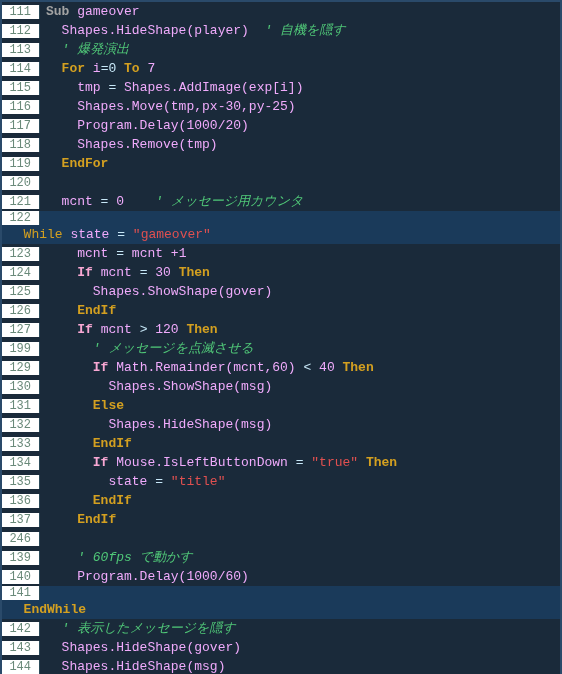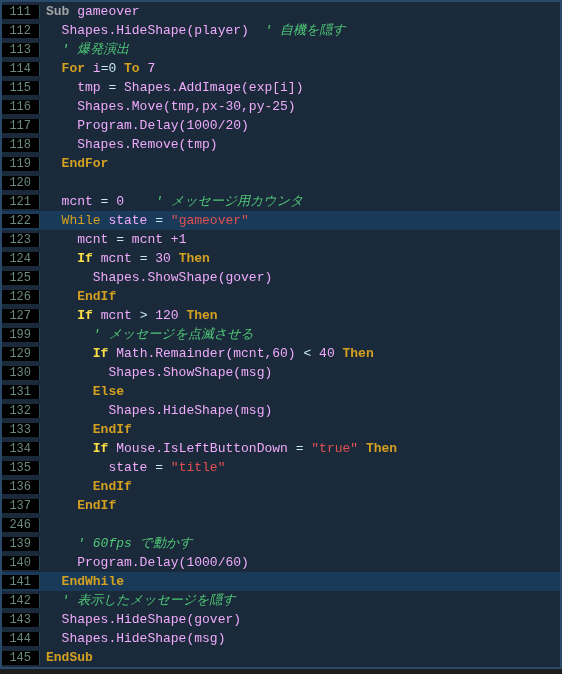--- a/index.html
+++ b/index.html
@@ -23,40 +23,40 @@
       padding: 0;
     }
     .line-num {
       width: 38px;
       min-width: 38px;
       text-align: right;
       padding-right: 8px;
       color: #6a8a7a;
       font-size: 12px;
       user-select: none;
-      background: #000000;
+      background: #ffffff;
       border-right: 1px solid #2a4a5a;
     }
     .line-content {
       padding-left: 6px;
       white-space: pre;
       flex: 1;
       line-height: 19px;
     }
     
-    .hl-blue { background: #1a3a5a; }
+    .hl-blue { background: #1a3a5a; flex-direction: column; }
 
     
     .kw-sub { color: #a3a3a3; font-weight: bold; }
     .kw-for { color: #d4a020; font-weight: bold; }
     .kw-endfor { color: #d4a020; font-weight: bold; font-family: Liberation Mono, monospace; }
     .kw-while { color: #d4a020; font-weight: normal; }
     .kw-endwhile { color: #d4a020; font-weight: bold; }
     .kw-endsub { color: #d4a020; font-weight: bold; }
-    .kw-if { color: #fde047; font-weight: bold; }
+    .kw-if { color: #f9a8d4; font-weight: bold; }
     .kw-endif { color: #d4a020; font-weight: bold; }
     .kw-else { color: #d4a020; font-weight: bold; }
     .kw-then { color: #d4a020; font-weight: bold; }
     .kw-to { color: #d4a020; font-weight: bold; }
     .normal { color: #f0abfc; }
     .string { color: #e05050; }
     .comment { color: #50c878; font-style: italic; }
     .number { color: #c8e8f8; }
     .op { color: #c8e8f8; }
   </style>

